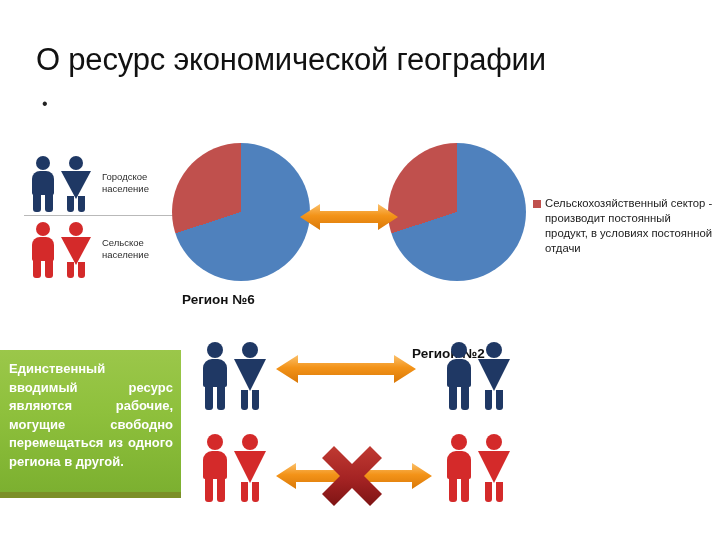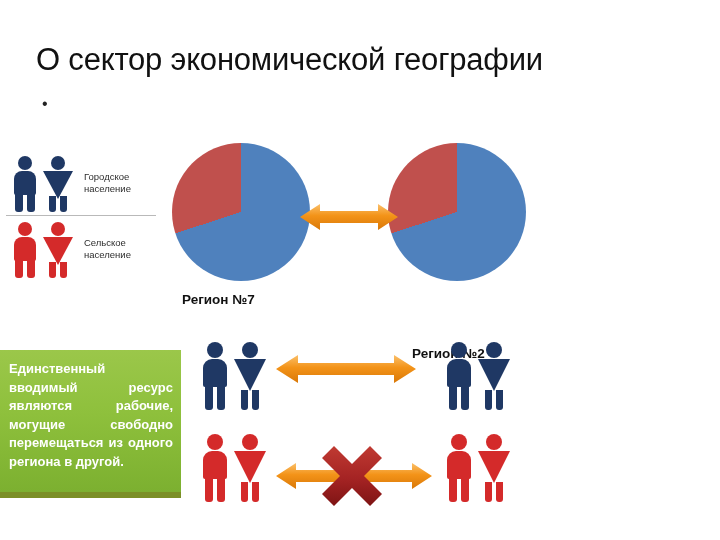--- a/index.html
+++ b/index.html
@@ -45,21 +45,21 @@
   }
   .bullet-text {
     font-size: 18px;
     font-weight: 400;
     color: #111;
   }
 
   
   .pop-key {
     position: absolute;
-    left: 6px;
+    left: 24px;
     top: 152px;
     width: 162px;
   }
   .pop-row {
     display: flex;
     align-items: center;
     height: 62px;
   }
   .pop-figs {
     width: 74px;
@@ -163,21 +163,21 @@
 
   
   .arrow-wrap { position: absolute; }
   .xmark { position: absolute; }
 </style>
 </head>
 <body>
 
 <div id="slide">
 
-  <div class="title">О сектор экономической географии</div>
+  <div class="title">О ресурс экономической географии</div>
 
   <div class="bullet-row">
     <span class="bullet-dot">•</span>
   </div>
 
   <div class="pop-key">
 
     <div class="pop-row">
       <div class="pop-figs">
 
@@ -219,21 +219,21 @@
         </div>
       </div>
       <div class="pop-label">
         <div>Сельское</div>
         <div>население</div>
       </div>
     </div>
   </div>
 
   <div class="pie" id="pie1" style="left: 172px; top: 143px; width: 138px; height: 138px; background: conic-gradient(rgb(79, 129, 189) 0deg, rgb(79, 129, 189) 252deg, rgb(192, 80, 77) 252deg, rgb(192, 80, 77) 360deg);"></div>
-  <div class="region-label" style="left:182px;top:292px;">Регион №7</div>
+  <div class="region-label" style="left:182px;top:292px;">Регион №6</div>
 
   <div class="pie" id="pie2" style="left: 388px; top: 143px; width: 138px; height: 138px; background: conic-gradient(rgb(79, 129, 189) 0deg, rgb(79, 129, 189) 252deg, rgb(192, 80, 77) 252deg, rgb(192, 80, 77) 360deg);"></div>
   <div class="region-label" style="left:412px;top:298px;margin-top:48px;">Регион №2</div>
 
   <div class="arrow-wrap" style="left:300px;top:200px;">
     <svg width="98" height="34" viewBox="0 0 98 34">
       <defs>
         <linearGradient id="og1" x1="0" y1="0" x2="0" y2="1">
           <stop offset="0%" stop-color="#F9B košice"></stop>
         </linearGradient>
@@ -241,20 +241,24 @@
           <stop offset="0%" stop-color="#FBC06A"></stop>
           <stop offset="45%" stop-color="#F39318"></stop>
           <stop offset="100%" stop-color="#D97808"></stop>
         </linearGradient>
       </defs>
       <polygon points="0,17 20,4 20,11 78,11 78,4 98,17 78,30 78,23 20,23 20,30" fill="url(#og)"></polygon>
     </svg>
   </div>
 
   <div class="legend">
+    <div class="legend-item" style="margin-top:46px;">
+      <span class="legend-swatch" style="background:#C0504D;"></span>
+      <span class="legend-text">Сельскохозяйственный сектор - производит постоянный продукт, в условиях постоянной отдачи</span>
+    </div>
   </div>
 
   <div class="green-box">
     <div class="green-text">Единственный вводимый ресурс являются рабочие, могущие свободно перемещаться из одного региона в другой.</div>
   </div>
 
   <div style="position:absolute;left:200px;top:340px;width:66px;height:70px;">
     <div class="person" style="left:0px;width:30px;height:68px;">
       <div class="head" style="width:16px;height:16px;background:#1F3864;"></div>
       <div class="body" style="top:17px;width:24px;height:28px;background:#1F3864;border-radius:9px 9px 2px 2px;"></div>

